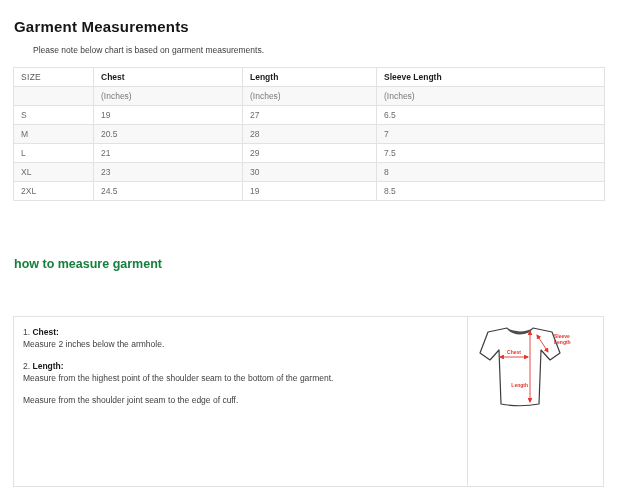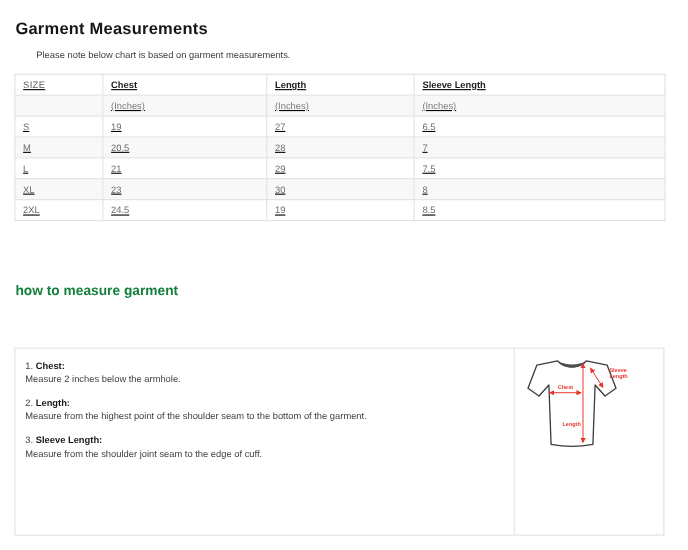--- a/index.html
+++ b/index.html
@@ -8,21 +8,21 @@
     font-family:"Liberation Sans",sans-serif;position:relative;
     -webkit-font-smoothing:antialiased;
   }
   .page{position:absolute;left:13px;top:0;width:591px;}
   .page-title{
     margin:18px 0 0 1px;font-size:15px;font-weight:bold;color:#161616;
     letter-spacing:.2px;
   }
   .note{margin:10px 0 12px 0;font-size:8.5px;color:#3c3c3c;padding-left:20px;}
   table.size-chart{
-    margin-top:8px;border-collapse:collapse;width:591px;table-layout:fixed;text-decoration:underline;
+    margin-top:8px;border-collapse:collapse;width:591px;table-layout:fixed;
   }
   table.size-chart col.c0{width:80px;}
   table.size-chart col.c1{width:149px;}
   table.size-chart col.c2{width:134px;}
   table.size-chart col.c3{width:228px;}
   table.size-chart th, table.size-chart td{
     border:1px solid var(--border,#e2e2e2);height:18px;padding:0 4px 0 7px;
     font-size:8.5px;text-align:left;vertical-align:middle;font-weight:normal;
     overflow:hidden;white-space:nowrap;
   }
@@ -121,21 +121,20 @@
 
   <div class="boxes">
 
     <div class="instructions">
       <p class="step-label"><span>1.</span> <b>Chest:</b></p>
       <p class="step-text">Measure 2 inches below the armhole.</p>
 
       <p class="step-label"><span>2.</span> <b>Length:</b></p>
       <p class="step-text">Measure from the highest point of the shoulder seam to the bottom of the garment.</p>
 
-      <p class="step-label"><span>3.</span> <b>Sleeve Length:</b></p>
       <p class="step-text">Measure from the shoulder joint seam to the edge of cuff.</p>
     </div>
 
     <div class="diagram">
       <svg class="tshirt-svg" width="112" height="86" viewBox="0 0 112 86" xmlns="http://www.w3.org/2000/svg">
         <defs>
           <marker id="ah" viewBox="0 0 10 10" refX="8" refY="5" markerWidth="5.5" markerHeight="5.5" orient="auto-start-reverse">
             <path d="M0,0 L10,5 L0,10 Z" class="red-fill"></path>
           </marker>
         </defs>

